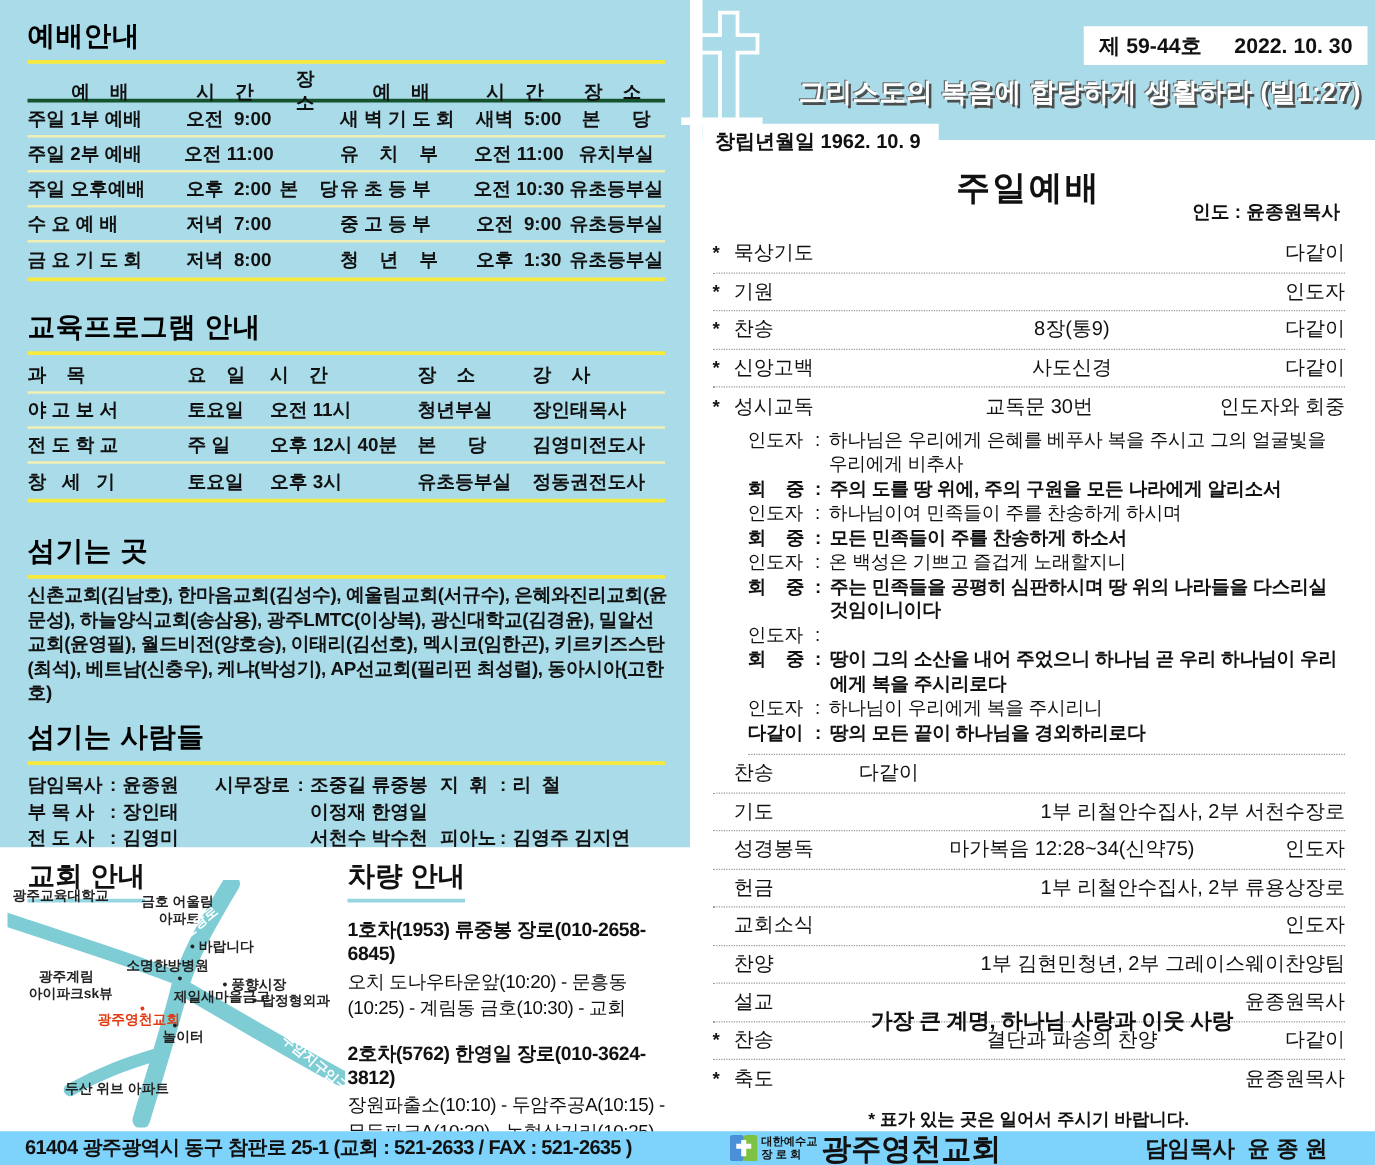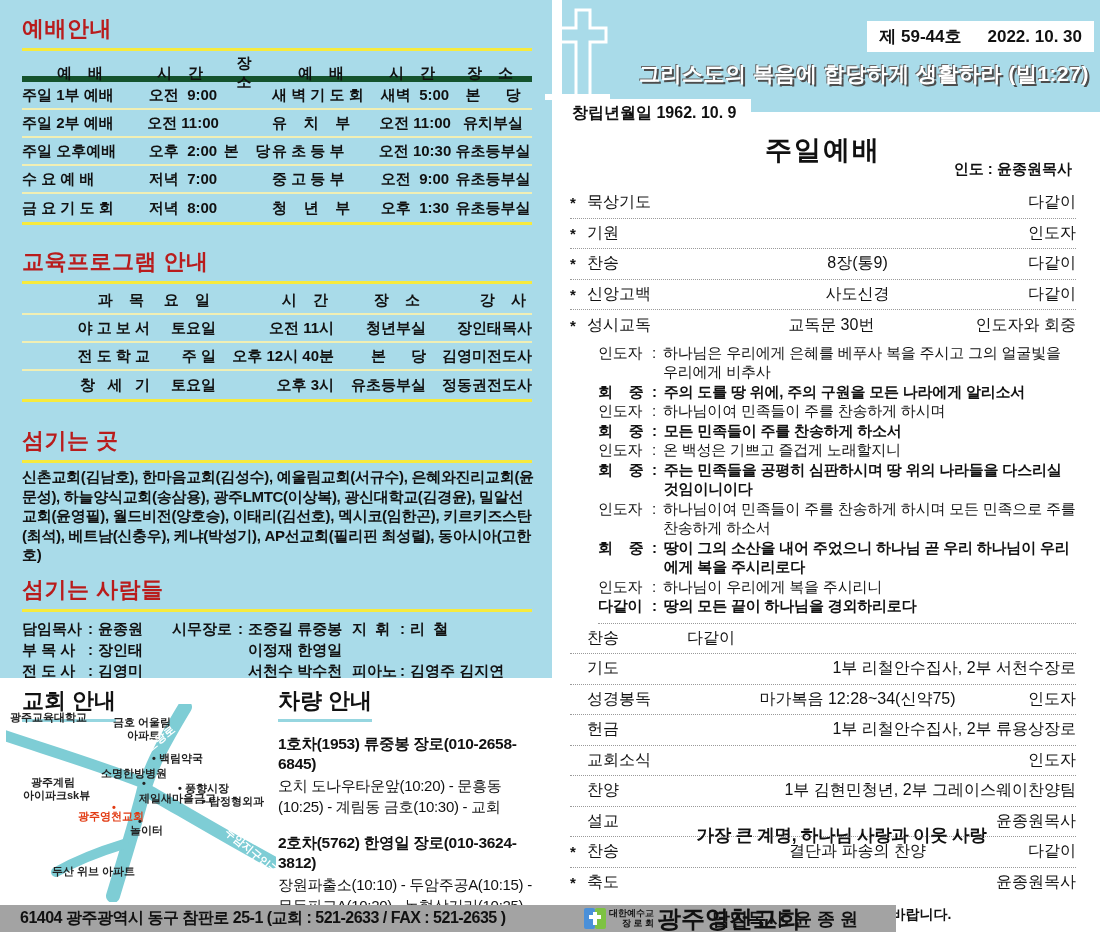--- a/index.html
+++ b/index.html
@@ -3,39 +3,39 @@
 <meta charset="utf-8">
 <style>
   * { margin:0; padding:0; box-sizing:border-box; }
   html,body { width:1100px; height:932px; }
   body { position:relative; background:#ffffff; color:#111;
          font-family:"Liberation Sans","DejaVu Sans",sans-serif; overflow:hidden; }
 
   
   .left-panel { position:absolute; left:0; top:0; width:552px; height:678px;
                 background:#a9dbe9; padding:10px 20px 0 22px; }
-  .sec-title { font-size:22px; font-weight:800; letter-spacing:0.5px; color:#b91c1c; }
+  .sec-title { font-size:22px; font-weight:800; letter-spacing:0.5px; color:#000000; }
   .yellow-rule { border-bottom:3px solid #f7ea3d; padding-bottom:4px; margin-bottom:3px; }
 
   .wtable { width:510px; border-bottom:3px solid #f7ea3d; font-size:15px; font-weight:600; }
   .wrow { display:grid; grid-template-columns:122px 78px 50px 104px 78px 78px;
           align-items:center; height:28px; border-bottom:2px solid #f1efb4; }
   .wtbody .wrow:last-child { border-bottom:none; }
-  .whead { letter-spacing:6px; border-bottom:6px solid #14532d; }
+  .whead { letter-spacing:6px; border-bottom:3px solid #14532d; }
   .whead span { text-align:center; }
   .wname { white-space:pre; text-align:left; }
   .wtime { text-align:center; white-space:pre; }
   .wplace { text-align:center; white-space:pre; }
 
   .etable { width:510px; border-bottom:3px solid #f7ea3d; font-size:15px; font-weight:600; }
   .erow { display:grid; grid-template-columns:128px 66px 118px 92px 106px;
           align-items:center; height:28px; border-bottom:2px solid #f1efb4; }
   .etbody .erow:last-child { border-bottom:none; }
   .ehead { letter-spacing:6px; }
-  .erow span { text-align:right; white-space:pre; }
+  .erow span { text-align:left; white-space:pre; }
 
   .places-body { width:512px; font-size:15px; font-weight:600; line-height:19.5px;
                  letter-spacing:-0.3px; margin-top:4px; }
 
   .people { display:flex; margin-top:6px; font-size:15px; font-weight:600; }
   .pcol1 { width:150px; } .pcol2 { width:180px; } .pcol3 { flex:1; }
   .pline { display:flex; min-height:21px; line-height:21px; }
   .plabel-wrap { white-space:pre; }
   .pcol1 .plabel, .pcol2 .plabel { display:inline-block; width:64px; white-space:pre; }
   .pcol3 .plabel { display:inline-block; width:46px; white-space:pre; }
@@ -87,22 +87,22 @@
   .reading { margin-left:28px; padding:2px 0 7px 0; border-bottom:1px dotted #9a9a9a; }
   .rline { display:flex; font-size:15px; line-height:19.5px; font-weight:500; letter-spacing:-0.2px; }
   .rline.bold { font-weight:800; }
   .rspeaker { width:52px; white-space:pre; flex:none; }
   .rcolon { margin:0 7px 0 2px; flex:none; }
   .rtext { flex:1; }
 
   .note { text-align:center; font-size:14px; font-weight:800; margin-top:8px; }
 
   
-  .footer { position:absolute; left:0; bottom:0; width:896px; height:27px; background:#a3a3a3;
-            display:flex; align-items:center;text-align:right; }
+  .footer { position:absolute; left:0; bottom:0; width:1100px; height:27px; background:#7dd3fc;
+            display:flex; align-items:center; }
   .footer-address { margin-left:20px; font-size:16px; font-weight:800; letter-spacing:-0.5px; }
   .footer-logo-group { position:absolute; left:584px; display:flex; align-items:center; }
   .denom { font-size:9px; font-weight:800; line-height:9.5px; margin:0 3px; white-space:pre; }
   .footer-church { font-size:24px; font-weight:800; letter-spacing:0px; }
   .footer-pastor { position:absolute; right:38px; font-size:18px; font-weight:800; white-space:pre; }
 </style>
 </head>
 <body>
 
 <aside class="left-panel">
@@ -317,21 +317,21 @@
         <path d="M-6,30 C35,44 95,62 140,80" stroke-width="11"></path>
         <path d="M140,86 C175,106 215,130 266,158" stroke-width="13"></path>
         <path d="M50,168 C75,154 95,147 118,140" stroke-width="10"></path>
       </g>
     </svg>
 
   <span class="mlabel" style="left: 4px; top: 8px;">광주교육대학교</span>
       <span class="mlabel" style="left: 107px; top: 13px;">금호 어울림</span>
       <span class="mlabel" style="left: 121px; top: 26px;">아파트</span>
       <span class="mlabel" style="left: 138px; top: 40px; color: rgb(255, 255, 255); transform: rotate(-38deg); transform-origin: 0px 0px; font-weight: 800;">군왕로</span>
-      <span class="mlabel" style="left: 146px; top: 49px;">• 백림약국</span>
+      <span class="mlabel" style="left: 146px; top: 49px;">• 바랍니다</span>
       <span class="mlabel" style="left: 95px; top: 64px;">소명한방병원</span>
       <span class="mlabel" style="left: 136px; top: 74px;">•</span>
       <span class="mlabel" style="left: 172px; top: 66px; margin-top: 13px;">• 풍향시장</span>
       <span class="mlabel" style="left: 25px; top: 73px;">광주계림</span>
       <span class="mlabel" style="left: 17px; top: 86px;">아이파크sk뷰</span>
       <span class="mlabel" style="left: 133px; top: 89px;">제일새마을금고</span>
       <span class="mlabel" style="left: 196px; top: 92px;">• 탑정형외과</span>
       <span class="mlabel" style="left: 106px; top: 98px; color: rgb(226, 58, 18);">•</span>
       <span class="mlabel" style="left: 72px; top: 107px; color: rgb(226, 58, 18); font-weight: 800;">광주영천교회</span>
       <span class="mlabel" style="left: 132px; top: 112px;">•</span>
@@ -439,21 +439,20 @@
 
       <div class="rline bold">
         <span class="rspeaker">회    중</span>
         <span class="rcolon">:</span>
         <span class="rtext">주는 민족들을 공평히 심판하시며 땅 위의 나라들을 다스리실 것임이니이다</span>
       </div>
 
       <div class="rline">
         <span class="rspeaker">인도자</span>
         <span class="rcolon">:</span>
-        <span class="rtext">하나님이여 민족들이 주를 찬송하게 하시며 모든 민족으로 주를 찬송하게 하소서</span>
       </div>
 
       <div class="rline bold">
         <span class="rspeaker">회    중</span>
         <span class="rcolon">:</span>
         <span class="rtext">땅이 그의 소산을 내어 주었으니 하나님 곧 우리 하나님이 우리에게 복을 주시리로다</span>
       </div>
 
       <div class="rline">
         <span class="rspeaker">인도자</span>

